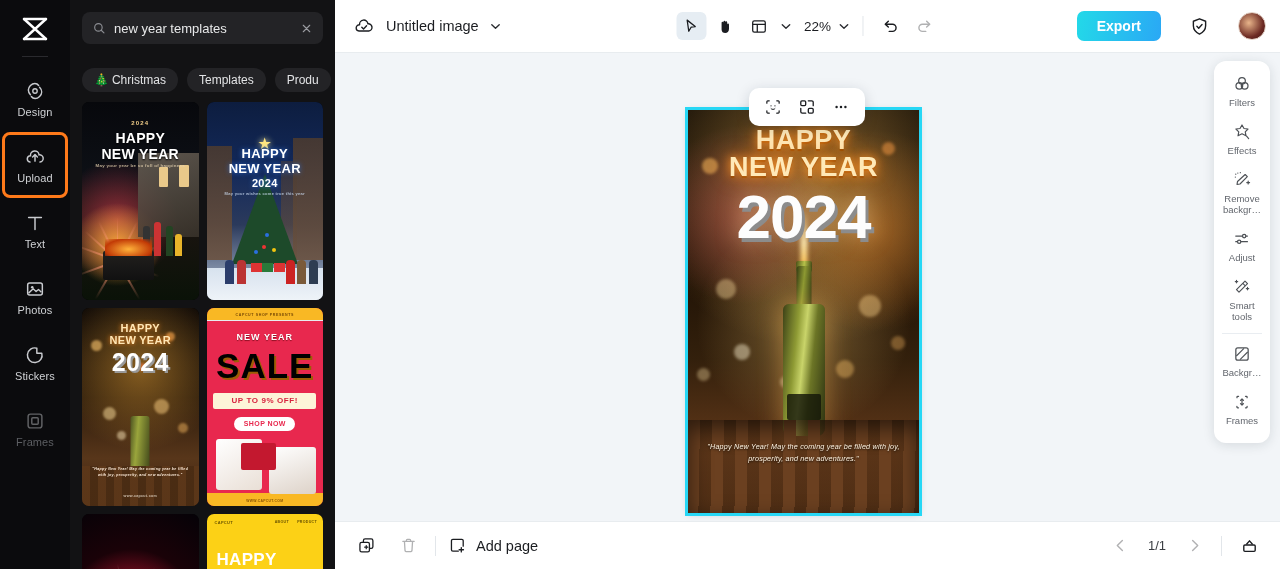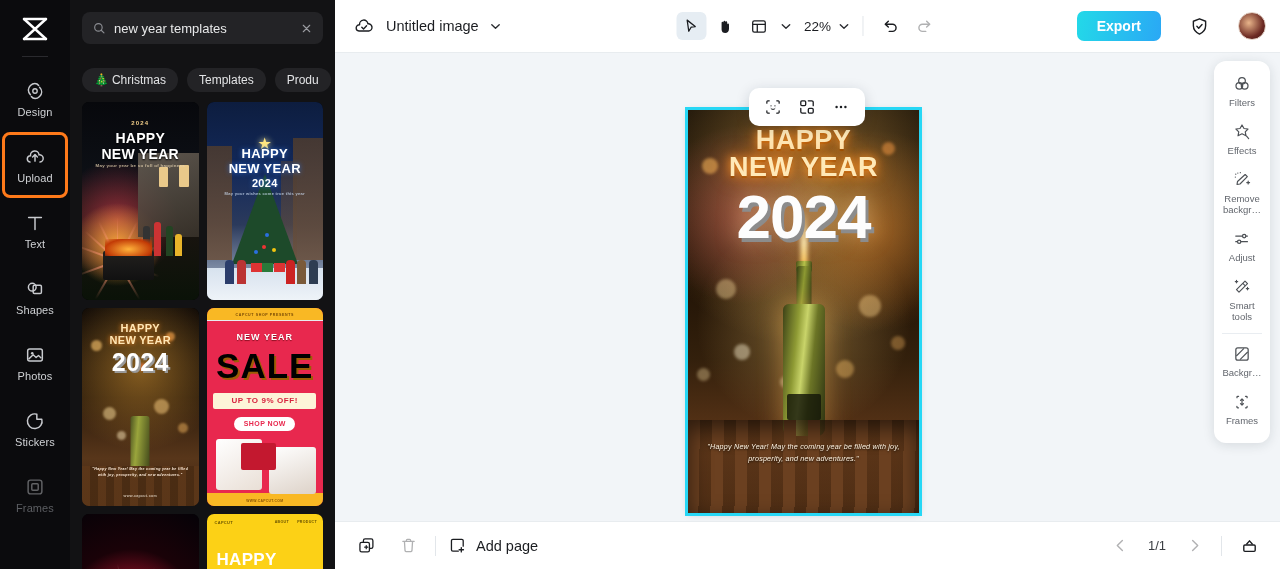--- a/index.html
+++ b/index.html
@@ -316,27 +316,20 @@
       <span class="lbl">Upload</span>
     </div>
 
     <div class="rail-item">
       <svg width="22" height="22" viewBox="0 0 24 24" fill="none">
         <path d="M5 6 h14 M12 6 v13" stroke="#c9cbcf" stroke-width="1.6" stroke-linecap="round"></path>
       </svg>
       <span class="lbl">Text</span>
     </div>
 
-    <div class="rail-item">
-      <svg width="22" height="22" viewBox="0 0 24 24" fill="none">
-        <circle cx="9" cy="10" r="4.2" stroke="#c9cbcf" stroke-width="1.6"></circle>
-        <rect x="10" y="8" width="9" height="9" rx="1.4" stroke="#c9cbcf" stroke-width="1.6"></rect>
-      </svg>
-      <span class="lbl">Shapes</span>
-    </div>
 
     <div class="rail-item">
       <svg width="22" height="22" viewBox="0 0 24 24" fill="none">
         <rect x="4" y="5.5" width="16" height="13" rx="2.2" stroke="#c9cbcf" stroke-width="1.6"></rect>
         <circle cx="9" cy="10" r="1.4" fill="#c9cbcf"></circle>
         <path d="M5 16.5 L10 11.8 l3.2 3 2.6-2.3 3.2 3" stroke="#c9cbcf" stroke-width="1.5" stroke-linejoin="round" fill="none"></path>
       </svg>
       <span class="lbl">Photos</span>
     </div>
 

